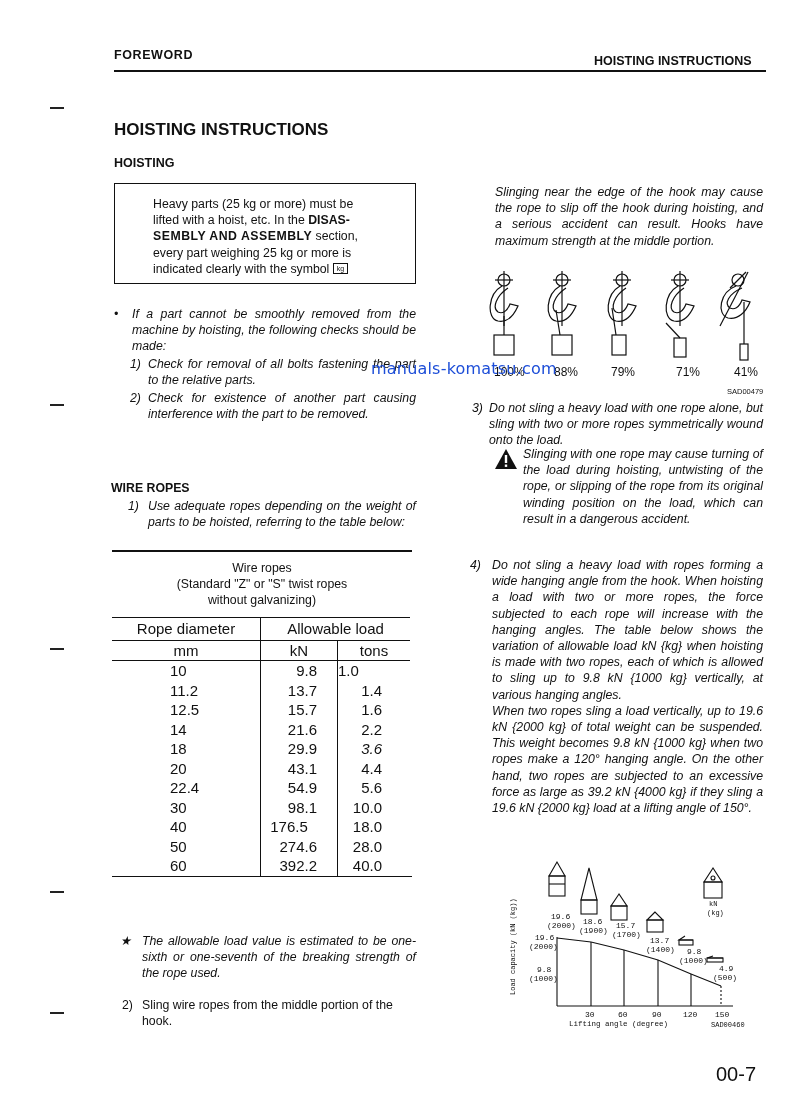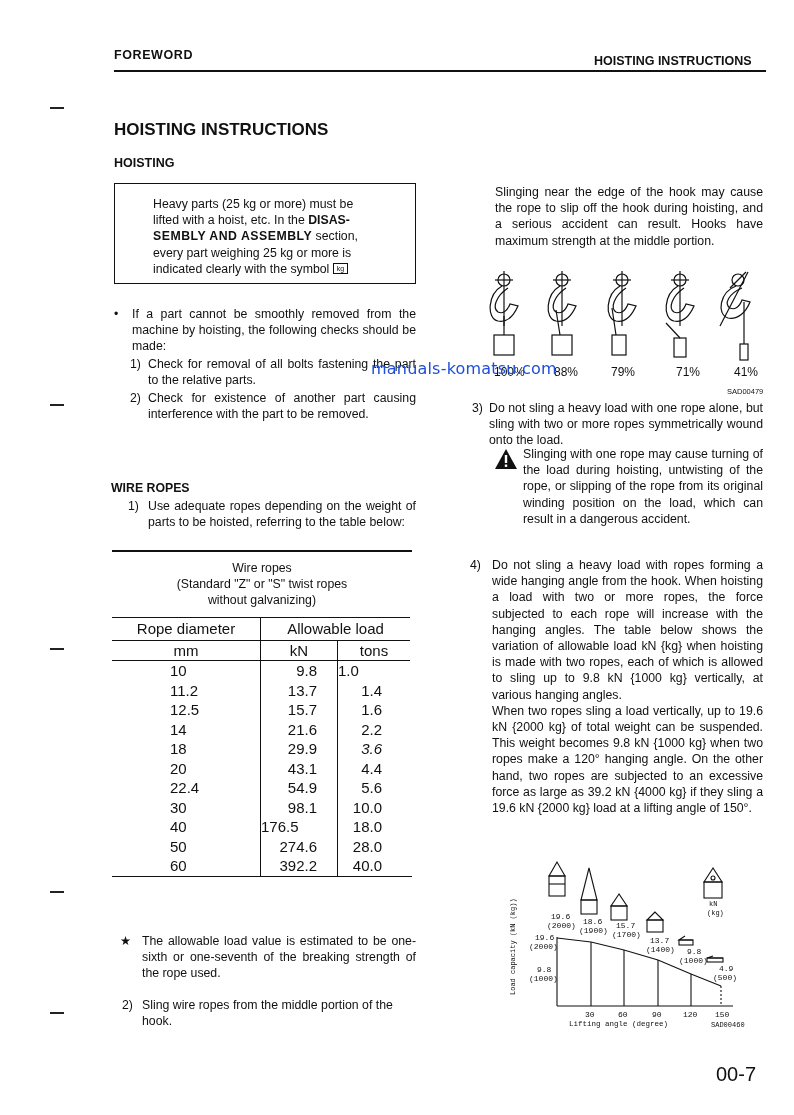--- a/index.html
+++ b/index.html
@@ -10,21 +10,21 @@
   .hdr-right { left: 594px; top: 54px; font-size: 12.5px; font-weight: bold; }
   .hdr-rule { left: 114px; top: 70px; width: 652px; height: 2px; background: #111; }
   .binder { position: absolute; left: 50px; width: 14px; height: 2px; background: #222; }
   .title { left: 114px; top: 120px; font-size: 17px; font-weight: bold; }
   .subtitle { left: 114px; top: 156px; font-size: 12.5px; font-weight: bold; }
   .body-text { font-size: 12.3px; line-height: 16.2px; }
   .caution-box { left: 114px; top: 183px; width: 302px; height: 101px; border: 1.5px solid #111; box-sizing: border-box; }
   .caution-text { position: absolute; left: 38px; top: 12px; width: 252px; text-align: justify; }
   .kg-sym { display: inline-block; border: 1px solid #111; font-size: 7px; padding: 0 3px; line-height: 9px; vertical-align: middle; position: relative; top: -1px; }
   .col-l { left: 114px; width: 302px; }
-  .justify { text-align: justify; }
+  .justify { text-align: justify; font-style: italic; }
   .item { position: relative; padding-left: 18px; }
   .item .num { position: absolute; left: 0; top: 0; }
   .section-h { font-size: 12.3px; font-weight: bold; }
   table.ropes { border-collapse: collapse; font-size: 15px; width: 298px; }
   table.ropes td { padding: 0; height: 19.5px; }
   .rt-caption { text-align: center; line-height: 16px; }
   .rule { height: 1.5px; background: #111; }
   .hook-fig svg, .chart-fig svg { display: block; }
   .watermark { left: 371px; top: 359px; font-size: 16px; color: #1d4ed8; letter-spacing: 0.2px; font-family: "DejaVu Sans", sans-serif; }
   .page-num { left: 716px; top: 1063px; font-size: 20px; }
@@ -133,21 +133,21 @@
           <td style="text-align:right; padding-right:20px; border-right:1px solid #111;">54.9</td>
           <td style="text-align:right; padding-right:28px;">5.6</td>
         </tr>
         <tr>
           <td style="padding-left:58px; border-right:1px solid #111;">30</td>
           <td style="text-align:right; padding-right:20px; border-right:1px solid #111;">98.1</td>
           <td style="text-align:right; padding-right:28px;">10.0</td>
         </tr>
         <tr>
           <td style="padding-left:58px; border-right:1px solid #111;">40</td>
-          <td style="text-align:left; padding-right:20px; border-right:1px solid #111;">176.5</td>
+          <td style="text-align:center; padding-right:20px; border-right:1px solid #111;">176.5</td>
           <td style="text-align:right; padding-right:28px;">18.0</td>
         </tr>
         <tr>
           <td style="padding-left:58px; border-right:1px solid #111;">50</td>
           <td style="text-align:right; padding-right:20px; border-right:1px solid #111;">274.6</td>
           <td style="text-align:right; padding-right:28px;">28.0</td>
         </tr>
         <tr>
           <td style="padding-left:58px; border-right:1px solid #111;">60</td>
           <td style="text-align:right; padding-right:20px; border-right:1px solid #111;">392.2</td>

